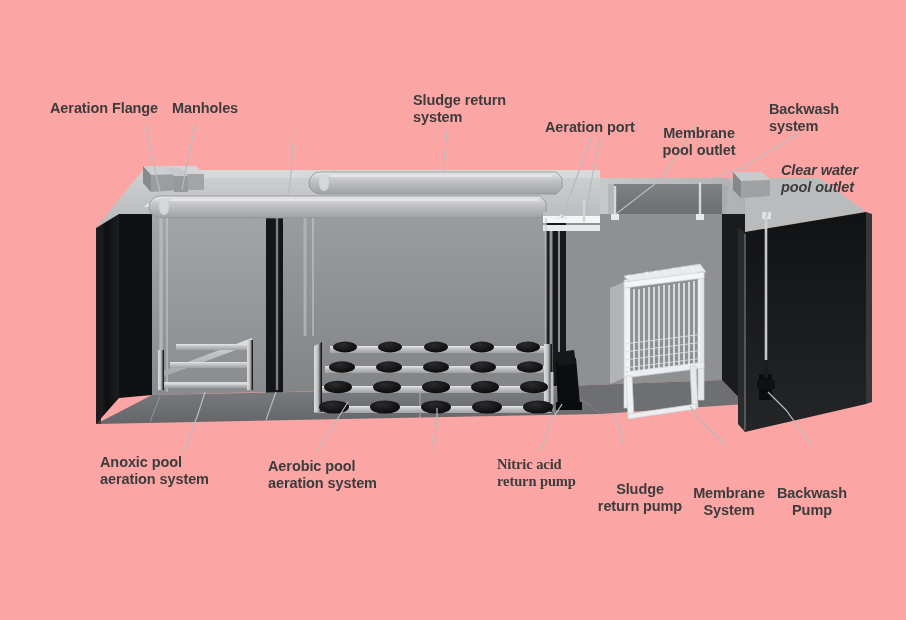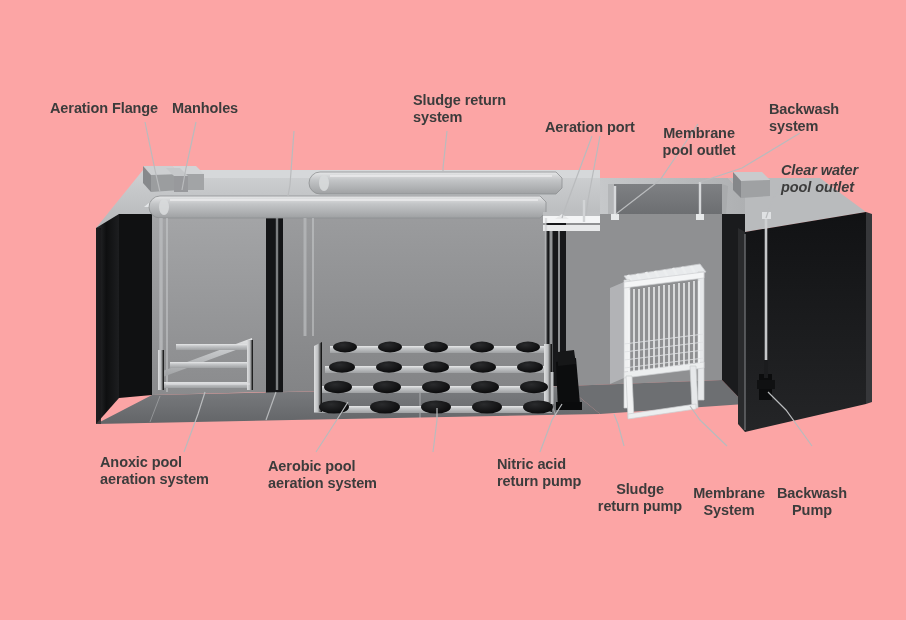--- a/index.html
+++ b/index.html
@@ -326,21 +326,21 @@
 pool outlet</div>
   <div class="lbl l" style="left:769px; top:101px;">Backwash
 system</div>
   <div class="lbl l" style="left:781px; top:162px;font-style:italic;">Clear water
 pool outlet</div>
 
   <div class="lbl l" style="left:100px; top:454px;">Anoxic pool
 aeration system</div>
   <div class="lbl l" style="left:256px; top:458px;margin-left:12px;">Aerobic pool
 aeration system</div>
-  <div class="lbl l" style="left:497px; top:456px;">Nitric acid
+  <div class="lbl l" style="left:497px; top:456px;font-family:Liberation Serif, serif;">Nitric acid
 return pump</div>
   <div class="lbl c" style="left:592px; top:448px; width:96px;">Sludge
 return pump</div>
   <div class="lbl c" style="left:688px; top:452px; width:82px;">Membrane
 System</div>
   <div class="lbl c" style="left:772px; top:452px; width:80px;">Backwash
 Pump</div>
 
 </div>
 

